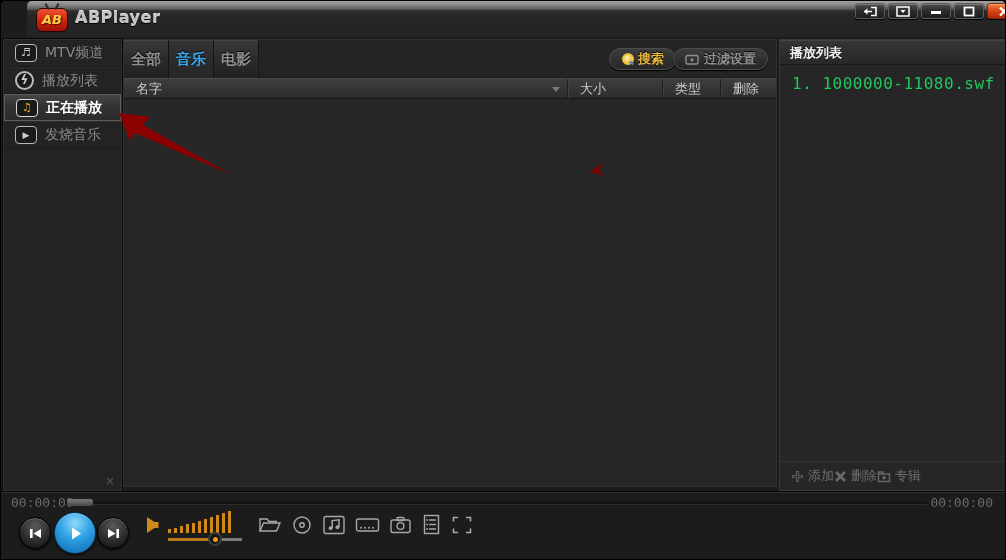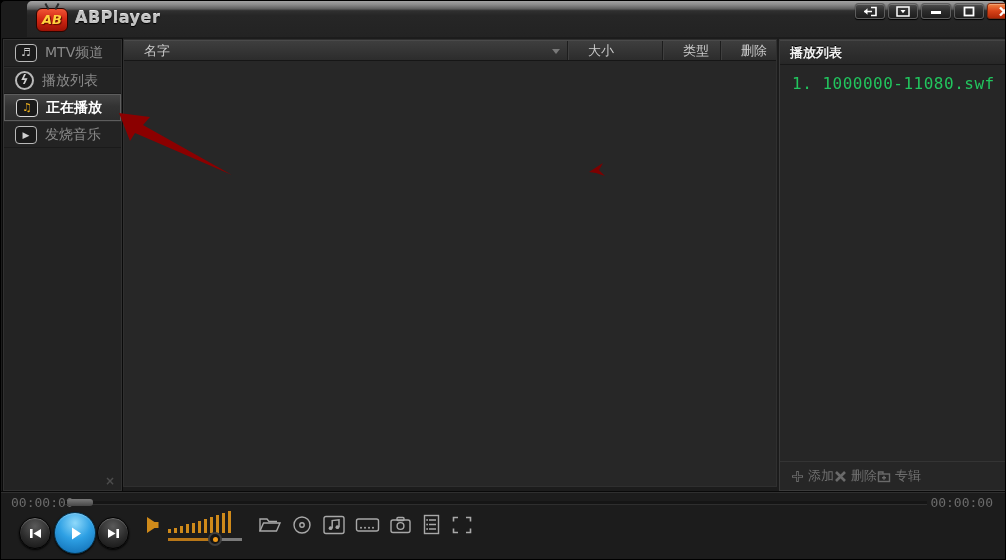--- a/index.html
+++ b/index.html
@@ -105,21 +105,21 @@
   #mag-icon:after {
     content:""; position:absolute; left:8px; top:9px; width:5px; height:2px;
     background:#4d79d6; transform:rotate(40deg);
   }
   
   #table-head {
     display:flex; height:21px; line-height:20px; font-size:13px; color:#cbcbcb;
     background:linear-gradient(to bottom,#3e3e3e 0%,#2c2c2c 100%);
     border-top:1px solid #4a4a4a; border-bottom:1px solid #161616;
   }
-  .th { border-left:1px solid #1d1d1d; box-shadow:inset 1px 0 0 #3f3f3f; padding-left:20px; cursor:pointer; }
+  .th { border-left:1px solid #1d1d1d; box-shadow:inset 1px 0 0 #3f3f3f; padding-left:12px; cursor:pointer; }
   .th.name { flex:1; border-left:none; box-shadow:none; position:relative; }
   .th.size { width:95px; }
   .th.type { width:58px; }
   .th.del  { width:56px; }
   .sort-arrow {
     position:absolute; right:7px; top:8px; width:0; height:0;
     border-left:4px solid transparent; border-right:4px solid transparent;
     border-top:5px solid #787878;
   }
   
@@ -262,20 +262,36 @@
       <span>正在播放</span>
     </div>
     <div class="side-item">
       <span class="side-glyph play">▶</span>
       <span>发烧音乐</span>
     </div>
     <div id="sidebar-close">×</div>
   </div>
 
   <div id="main">
+    <div id="tabbar">
+      <div class="tab">全部</div>
+      <div class="tab selected">音乐</div>
+      <div class="tab">电影</div>
+      <div class="pill" id="search-btn">
+        <span id="mag-icon"></span>
+        <span class="label">搜索</span>
+      </div>
+      <div class="pill" id="filter-btn">
+        <svg width="14" height="11" viewBox="0 0 14 11">
+          <rect x="1" y="1.5" width="12" height="8.5" rx="1.5" fill="none" stroke="#8f8f8f" stroke-width="1.4"></rect>
+          <circle cx="7" cy="5.8" r="1.6" fill="#8f8f8f"></circle>
+        </svg>
+        <span class="label">过滤设置</span>
+      </div>
+    </div>
     <div id="table-head">
       <div class="th name">
         <span>名字</span>
         <span class="sort-arrow"></span>
       </div>
       <div class="th size">大小</div>
       <div class="th type">类型</div>
       <div class="th del">删除</div>
     </div>
     <div id="table-body"></div>

